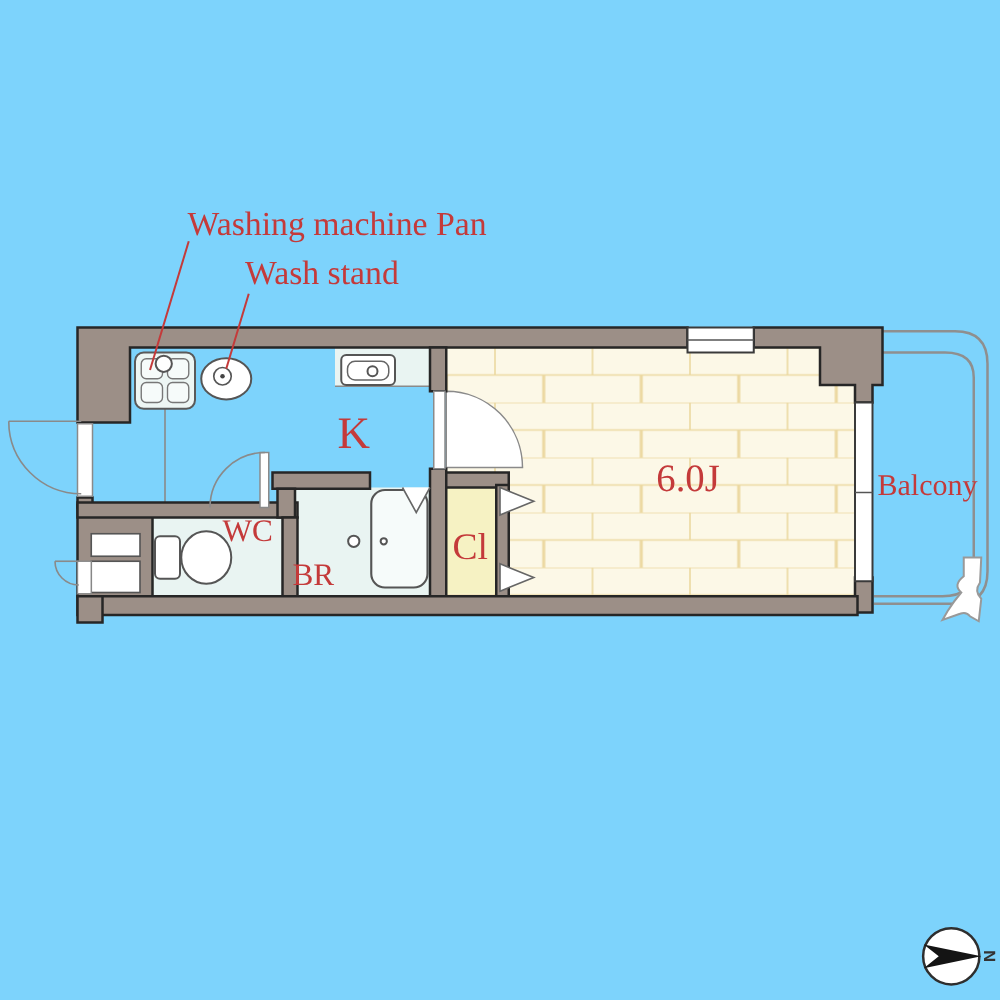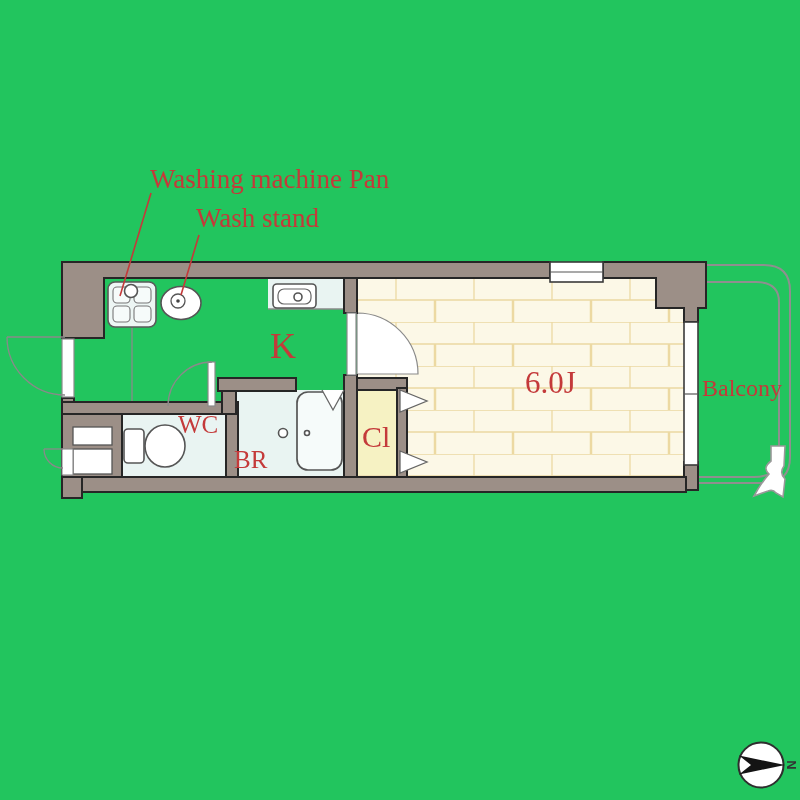--- a/index.html
+++ b/index.html
@@ -6,21 +6,21 @@
     --wall:#9c8f87;
     --wall-outline:#262626;
     --label-red:#c43a3a;
     --room-6j-floor:#fcf8e7;
     --brick-line:#ecd9a2;
     --wet-room-floor:#e9f4f2;
     --closet-floor:#f6f2c3;
     --balcony-line:#8f8f8f;
   }
   html,body{margin:0;padding:0;background:#ffffff;}
-  .stage{position:relative;width:800px;height:800px;background:#22c55e;overflow:hidden;}
+  .stage{position:relative;width:800px;height:800px;background:#7dd3fc;overflow:hidden;}
   svg{position:absolute;left:0;top:0;}
   .wall{fill:var(--wall);stroke:var(--wall-outline);stroke-width:2;stroke-linejoin:miter;}
   .whitebox{fill:#ffffff;stroke:#3a3a3a;stroke-width:1.6;}
   .room-6j{fill:var(--room-6j-floor);}
   .room-wet{fill:var(--wet-room-floor);}
   .room-cl{fill:var(--closet-floor);}
   .counter{fill:var(--wet-room-floor);}
   .brickline{stroke:var(--brick-line);stroke-width:1.3;fill:none;}
   .fixture{fill:#ffffff;stroke:#555555;stroke-width:1.6;}
   .fixture-pale{fill:#edf6f4;stroke:#5a5a5a;stroke-width:1.6;}

